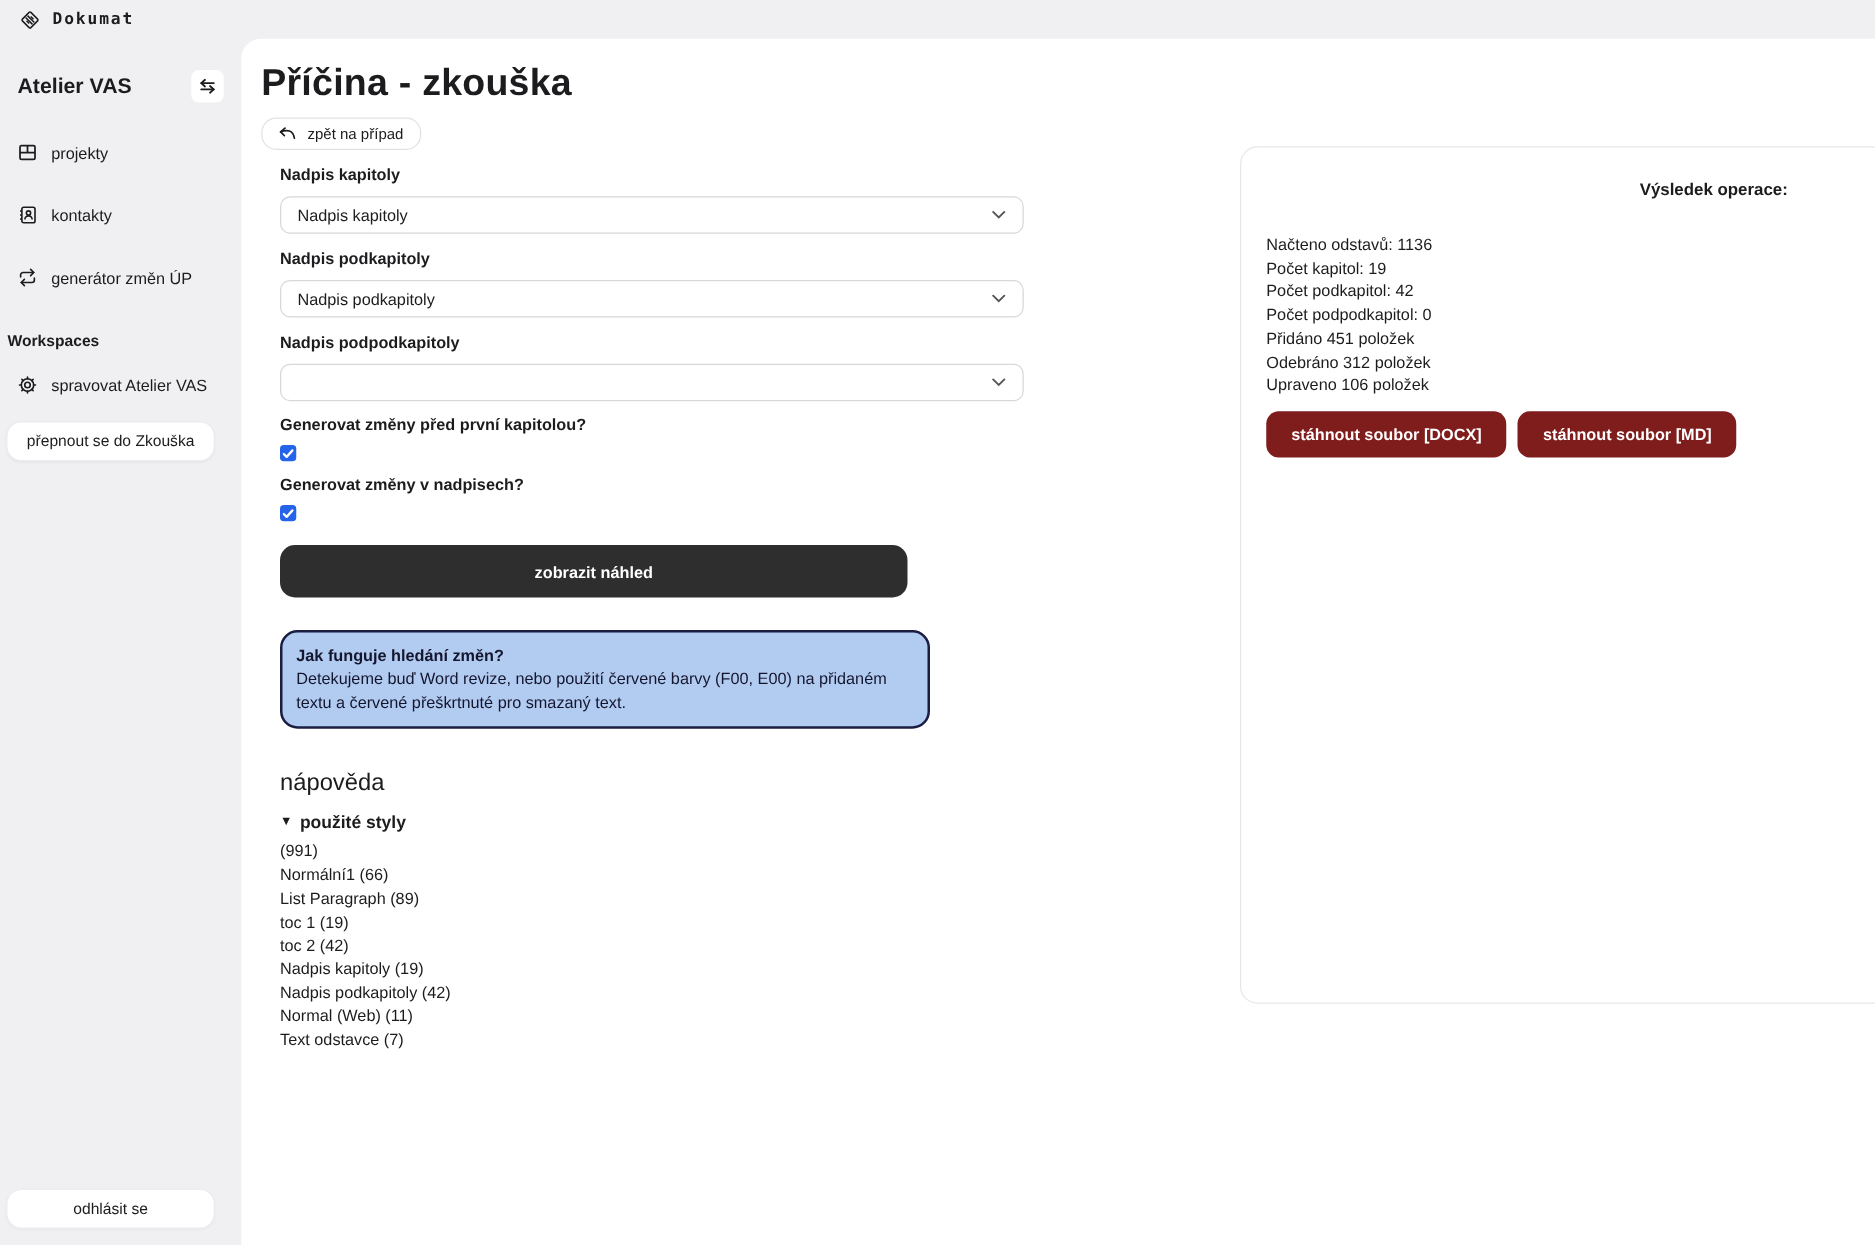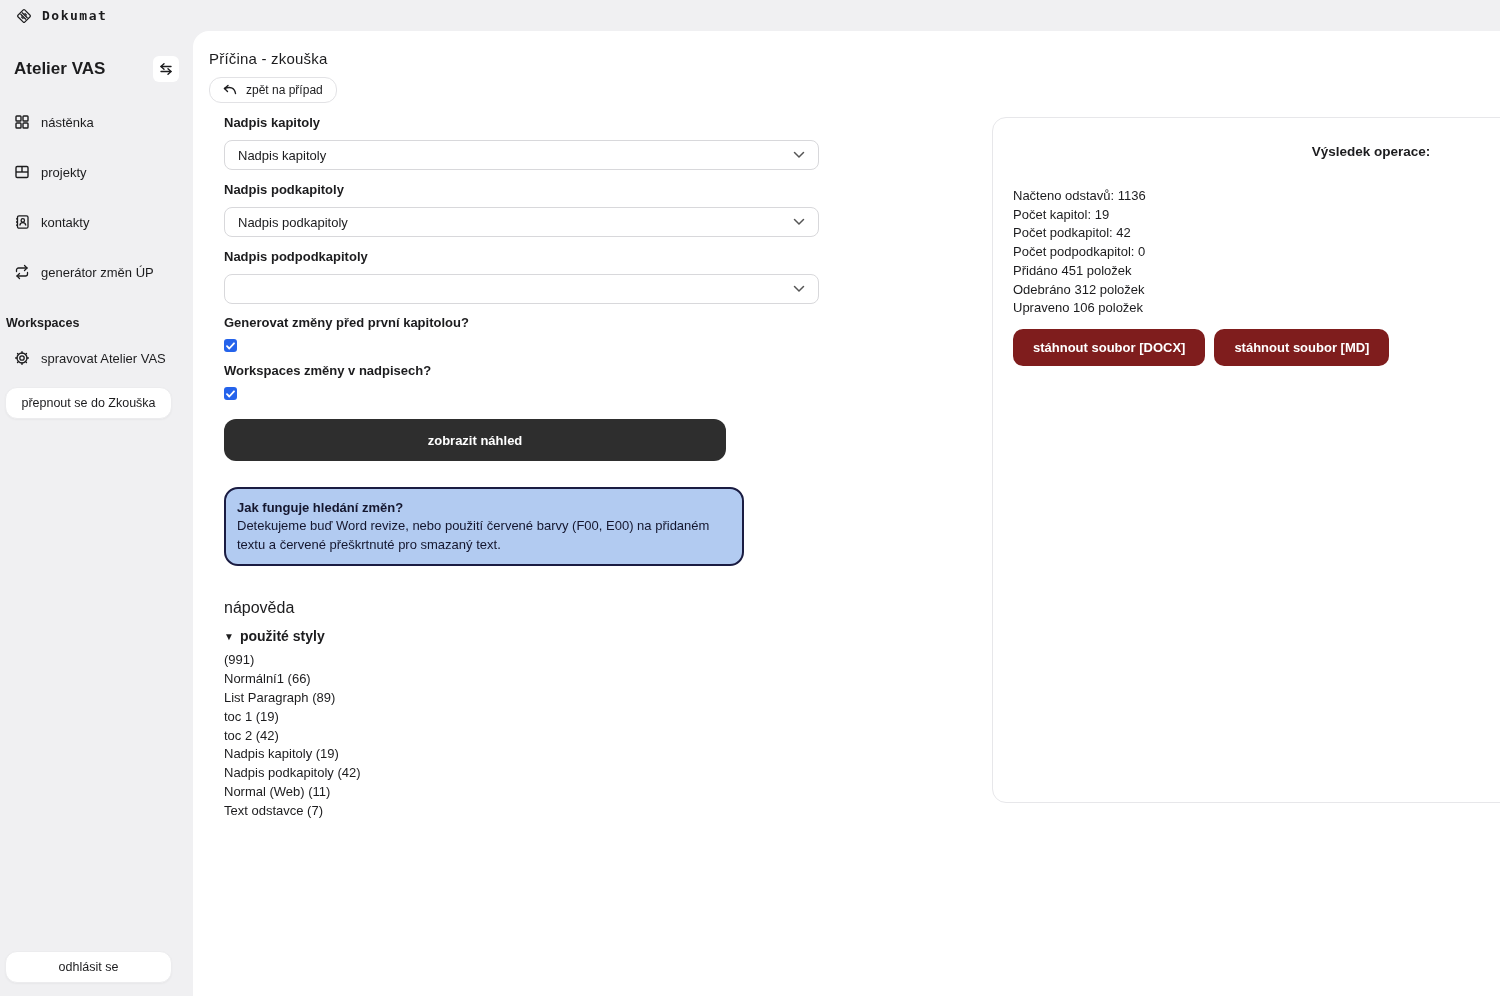--- a/index.html
+++ b/index.html
@@ -24,34 +24,34 @@
   .nav-item { display:flex; align-items:center; gap:11px; padding:10px 9px; border-radius:10px; cursor:pointer; color:#1c1c1e; }
   .nav-item + .nav-item { margin-top:14px; }
   .nav-item span.lbl { font-size:13px; }
   .ws-section-label { font-size:12.5px; font-weight:bold; padding:26px 0 2px 1px; }
   .pill-btn { display:block; width:167px; background:#ffffff; border:1px solid #ececee; border-radius:12px; padding:8px 0; text-align:center; font-size:12.5px; color:#1c1c1e; cursor:pointer; box-shadow:0 1px 2px rgba(0,0,0,.04); }
   .switch-btn { margin-top:11px; }
   .logout-btn { position:absolute; bottom:13px; left:5px; }
 
   
   .main { position:absolute; left:193px; top:31px; right:0; bottom:0; background:#ffffff; border-top-left-radius:16px; padding:19px 0 0 16px; }
-  .page-title { font-size:15px; font-weight:normal; letter-spacing:.2px; }
+  .page-title { font-size:30px; font-weight:bold; letter-spacing:.2px; }
   .back-btn { margin-top:10px; display:inline-flex; align-items:center; gap:8px; background:#fff; border:1px solid #e2e2e5; border-radius:12px; padding:5px 13px; font-size:12px; color:#1c1c1e; cursor:pointer; }
 
   .form-col { width:595px;margin-left:15px; }
   .field-label { margin-top:12px; font-size:13px; font-weight:bold; }
   .cb-label { margin-top:11px; font-size:13px; font-weight:bold; }
   .select { margin-top:10px; height:30px; border:1px solid #d8d8db; border-radius:8px; background:#fff; display:flex; align-items:center; justify-content:space-between; padding:0 13px; font-size:13px; color:#1c1c1e; cursor:pointer; }
   .checkbox { margin-top:9px; width:13px; height:13px; background:#2563eb; border-radius:3px; display:flex; align-items:center; justify-content:center; cursor:pointer; }
   .submit-btn { margin-top:19px; width:502px; height:42px; background:#2e2e2e; color:#fff; border:none; border-radius:12px; font-size:13px; font-weight:bold; font-family:inherit; cursor:pointer; }
 
   .info-box { margin-top:26px; width:520px; background:#b2cbf1; border:2px solid #1a1c42; border-radius:14px; padding:10px 11px; font-size:13px; line-height:1.42; color:#14162e; }
   .info-box .ib-title { font-weight:bold; }
 
-  .help-title { margin-top:33px; font-size:16px; font-weight:500; }
+  .help-title { margin-top:33px; font-size:19px; font-weight:500; }
   .styles-summary { margin-top:11px; display:flex; align-items:center; gap:6px; font-size:14px; font-weight:bold; cursor:pointer; }
   .styles-summary .tri { font-size:10px; }
   .styles-list { margin-top:7px; list-style:none; }
   .styles-list li { font-size:13px; line-height:18.8px; }
 
   
   .result-panel { position:absolute; left:799px; top:86px; width:758px; height:686px; background:#fff; border:1px solid #e7e7ea; border-radius:14px; padding:20px; }
   .rp-title { text-align:center; font-size:13.5px; font-weight:bold; margin-top:6px; }
   .rp-stats { margin-top:28px; }
   .rp-stats div { font-size:13px; line-height:18.7px; }
@@ -88,31 +88,20 @@
             <polyline points="10 7.8 13 10.5 10 13.2"></polyline>
         </svg>
       </span>
     </button>
   </div>
 
   <div class="nav">
     <div class="nav-item">
       <span>
         <svg class="icon16" viewBox="0 0 16 16" fill="none" stroke="#1c1c1e" stroke-width="1.4">
-          <rect x="2" y="2" width="5" height="5" rx="0.8"></rect>
-            <rect x="9" y="2" width="5" height="5" rx="0.8"></rect>
-          <rect x="2" y="9" width="5" height="5" rx="0.8"></rect>
-            <rect x="9" y="9" width="5" height="5" rx="0.8"></rect>
-        </svg>
-      </span>
-      <span class="lbl">nástěnka</span>
-    </div>
-    <div class="nav-item">
-      <span>
-        <svg class="icon16" viewBox="0 0 16 16" fill="none" stroke="#1c1c1e" stroke-width="1.4">
           <rect x="2" y="2.5" width="12" height="11" rx="1.2"></rect>
           <line x1="8" y1="2.5" x2="8" y2="8"></line>
           <line x1="2" y1="8" x2="14" y2="8"></line>
         </svg>
       </span>
       <span class="lbl">projekty</span>
     </div>
     <div class="nav-item">
       <span>
         <svg class="icon16" viewBox="0 0 16 16" fill="none" stroke="#1c1c1e" stroke-width="1.3">
@@ -202,21 +191,21 @@
 
     <div class="cb-label">Generovat změny před první kapitolou?</div>
     <div class="checkbox">
       <span>
         <svg width="9" height="8" viewBox="0 0 9 8" fill="none" stroke="#fff" stroke-width="1.8" stroke-linecap="round" stroke-linejoin="round">
             <polyline points="1 4.2 3.3 6.5 8 1.3"></polyline>
           </svg>
       </span>
     </div>
 
-    <div class="cb-label">Workspaces změny v nadpisech?</div>
+    <div class="cb-label">Generovat změny v nadpisech?</div>
     <div class="checkbox">
       <span>
         <svg width="9" height="8" viewBox="0 0 9 8" fill="none" stroke="#fff" stroke-width="1.8" stroke-linecap="round" stroke-linejoin="round">
             <polyline points="1 4.2 3.3 6.5 8 1.3"></polyline>
           </svg>
       </span>
     </div>
 
     <button class="submit-btn">zobrazit náhled</button>
 

